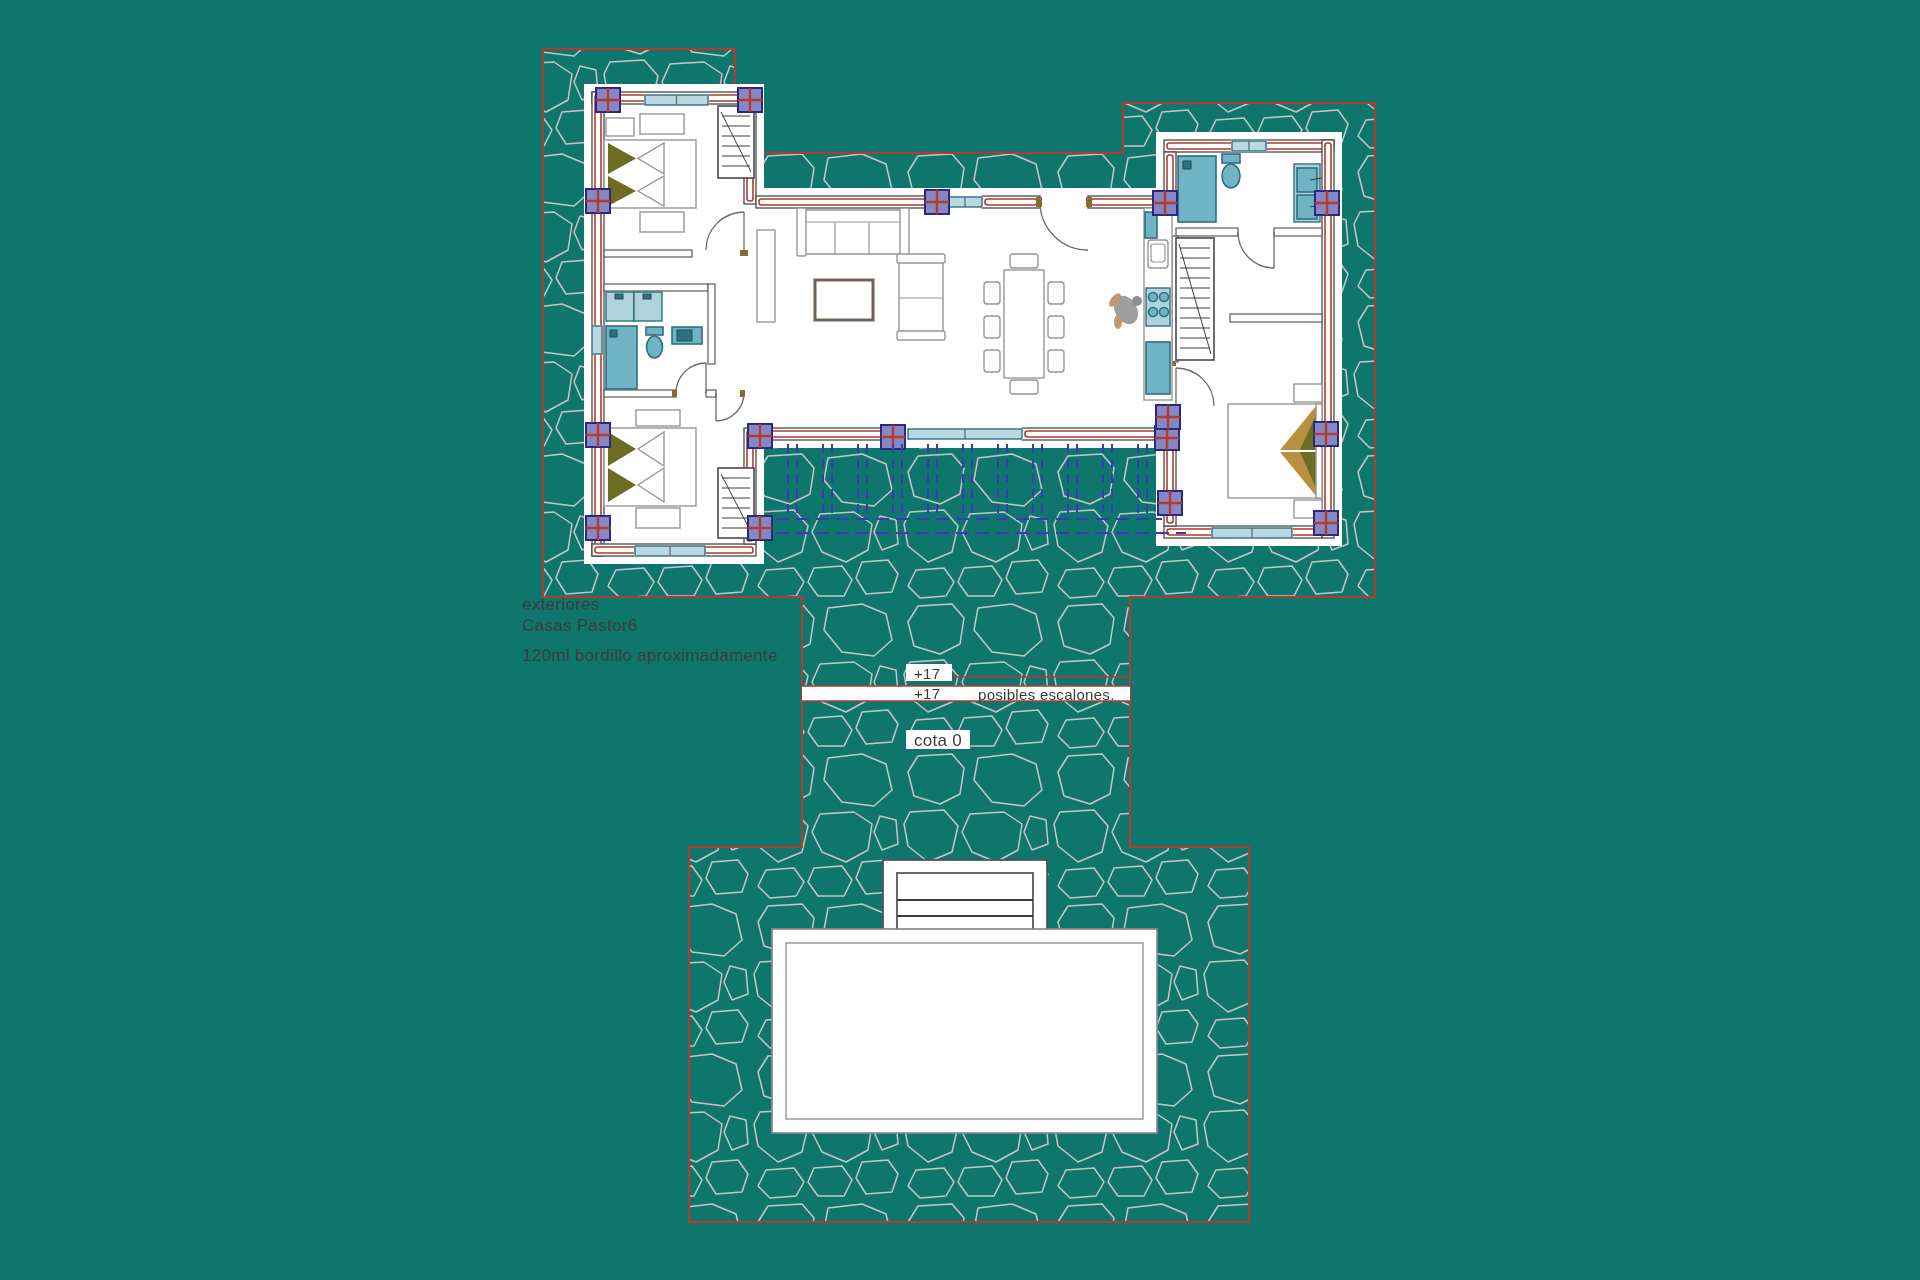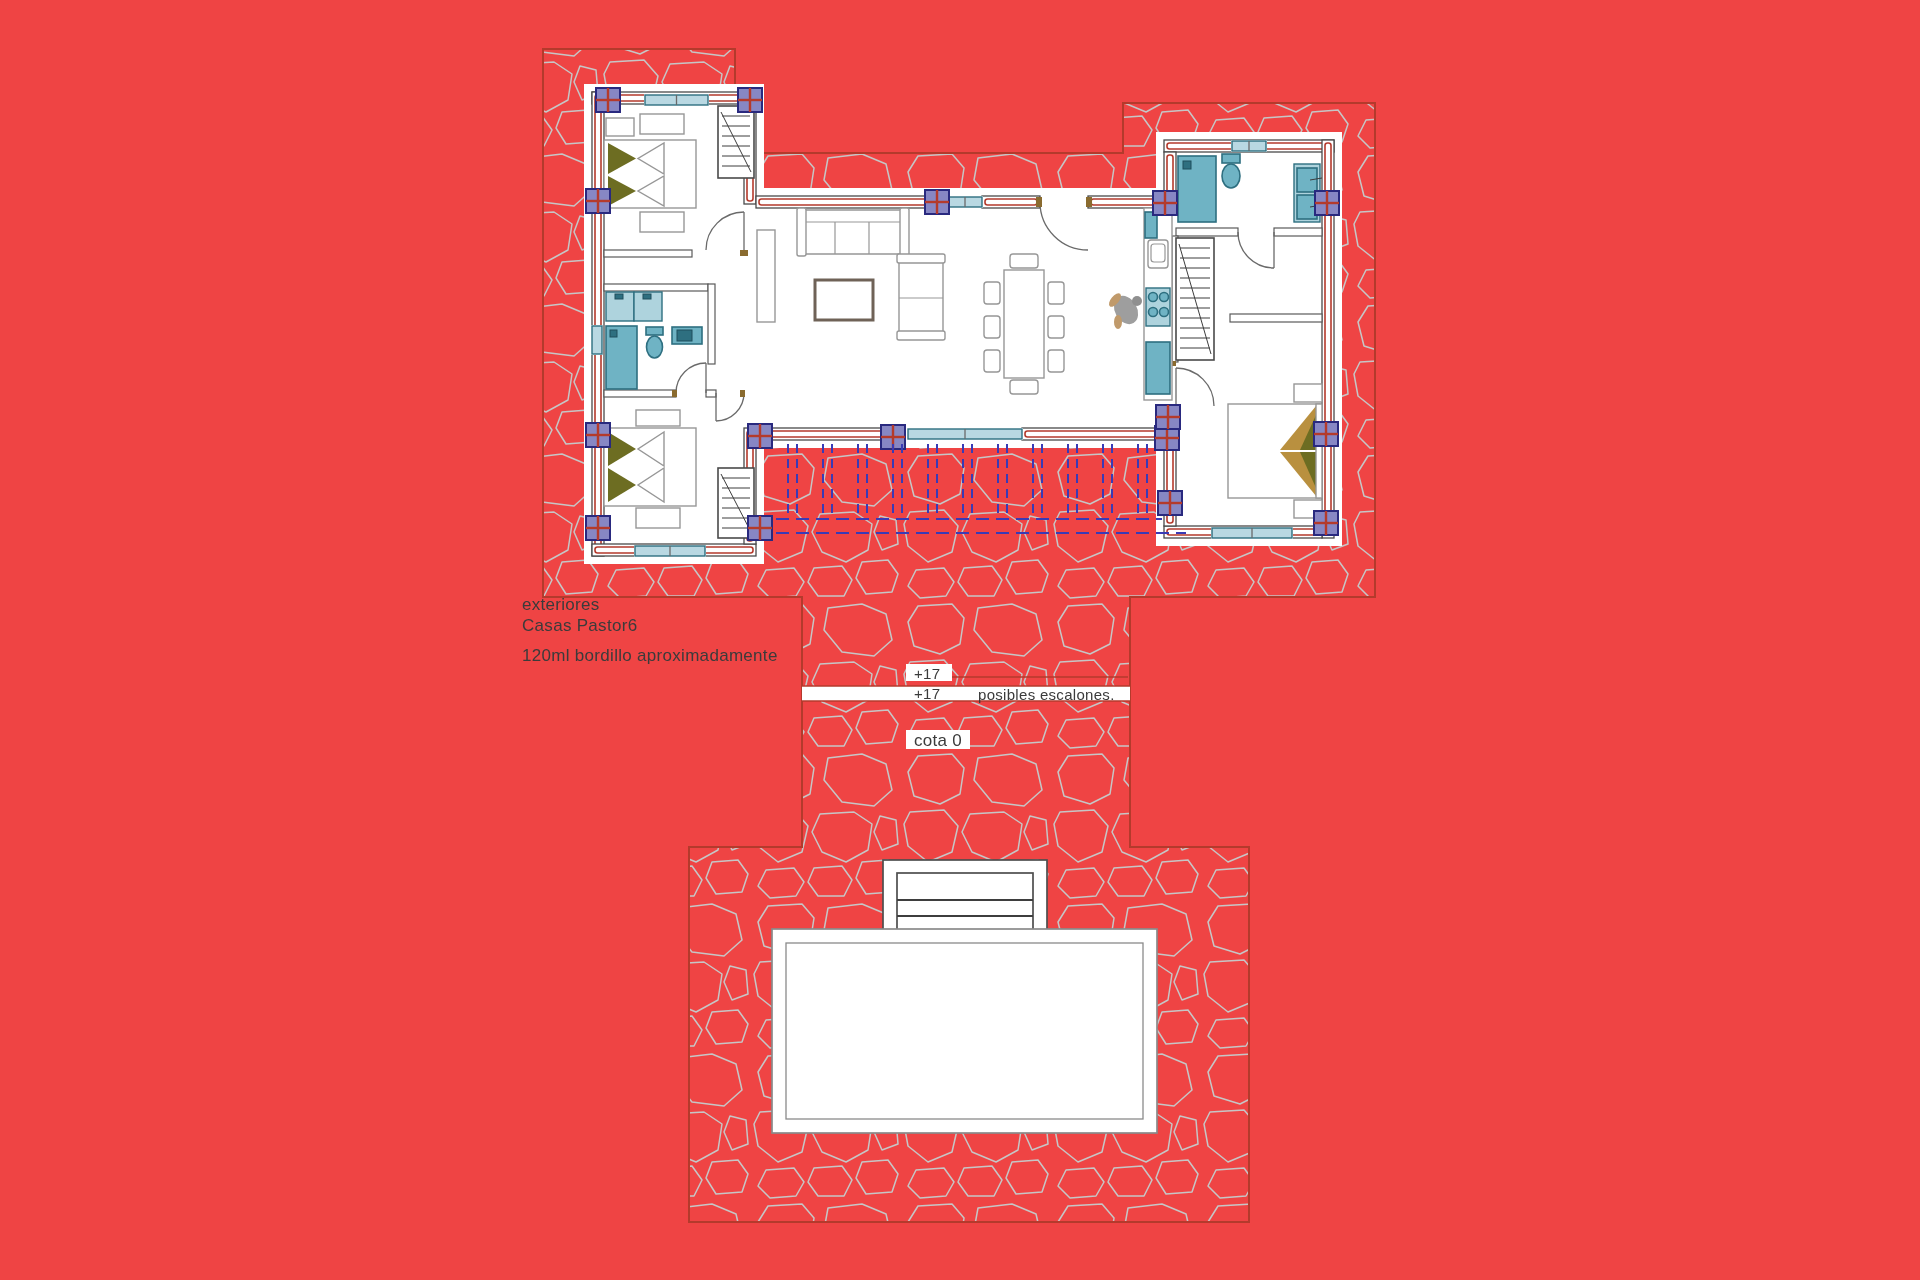--- a/index.html
+++ b/index.html
@@ -1,16 +1,16 @@
 <!DOCTYPE html>
 <html style="--boundary_red: #b43a2c; --wall_red: #b43a2c; --stone_gray: #c6c6c6; --column_fill: #8787c4; --column_border: #29297f; --fixture_teal: #6fb3c4; --fixture_teal_light: #aed3dd; --fixture_teal_dark: #2e6f80; --window_fill: #b9d8e2; --pergola_blue: #3a3ab5; --olive: #6d6d22; --tan: #b9903f; --person_gray: #9e9e9e; --jamb_tan: #8a6b2f; --line_dark: #4a4a4a; --text_dark: #3b3b3b;"><head>
 <meta charset="utf-8">
 <style>
   html,body{margin:0;padding:0;background:#ffffff;}
-  #canvas{position:relative;width:1920px;height:1280px;background:#ef4444;overflow:hidden;
+  #canvas{position:relative;width:1920px;height:1280px;background:#0f766e;overflow:hidden;
           font-family:"Liberation Sans", sans-serif;}
   svg text{fill:var(--text_dark);font-family:"Liberation Sans", sans-serif;}
   .boundary{fill:url(#stonePat);stroke:var(--boundary_red);stroke-width:2;}
   .wall{fill:#ffffff;stroke:var(--line_dark);stroke-width:1.3;}
   .wred{fill:none;stroke:var(--wall_red);stroke-width:1.6;}
   .thinwall{fill:#ffffff;stroke:#5a5a5a;stroke-width:1.2;}
   .floor{fill:#ffffff;stroke:none;}
   .furn{fill:#ffffff;stroke:#979797;stroke-width:1.4;}
   .furnline{stroke:#979797;stroke-width:1.2;fill:none;}
   .darkrect{fill:#ffffff;stroke:#6f6257;stroke-width:3;}

